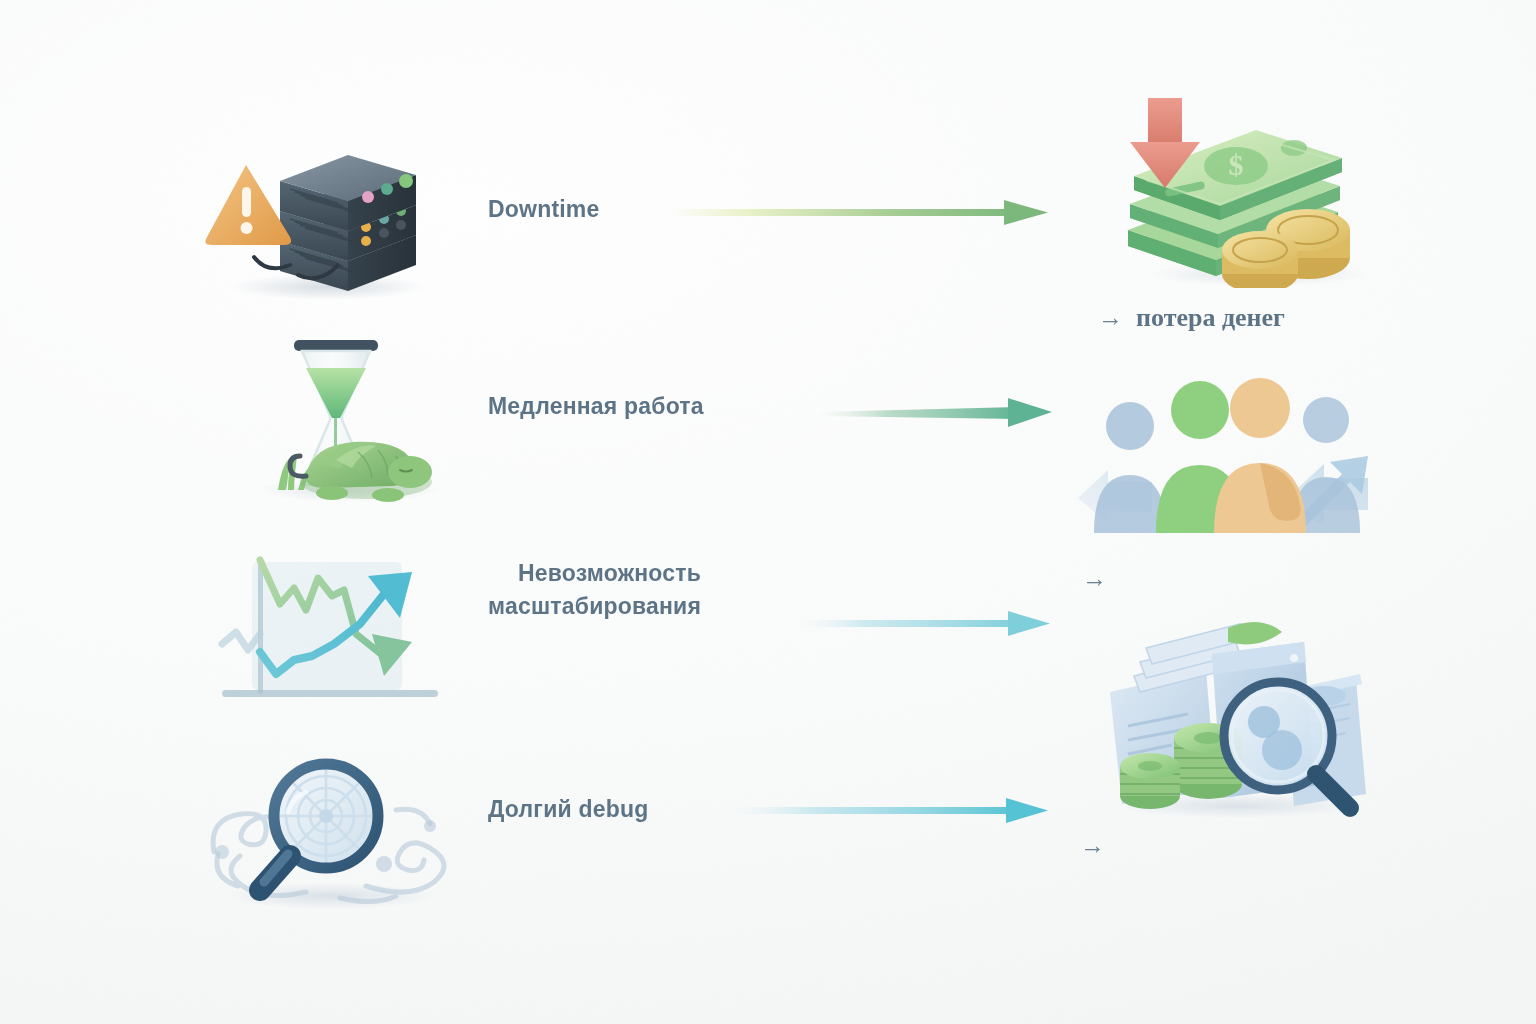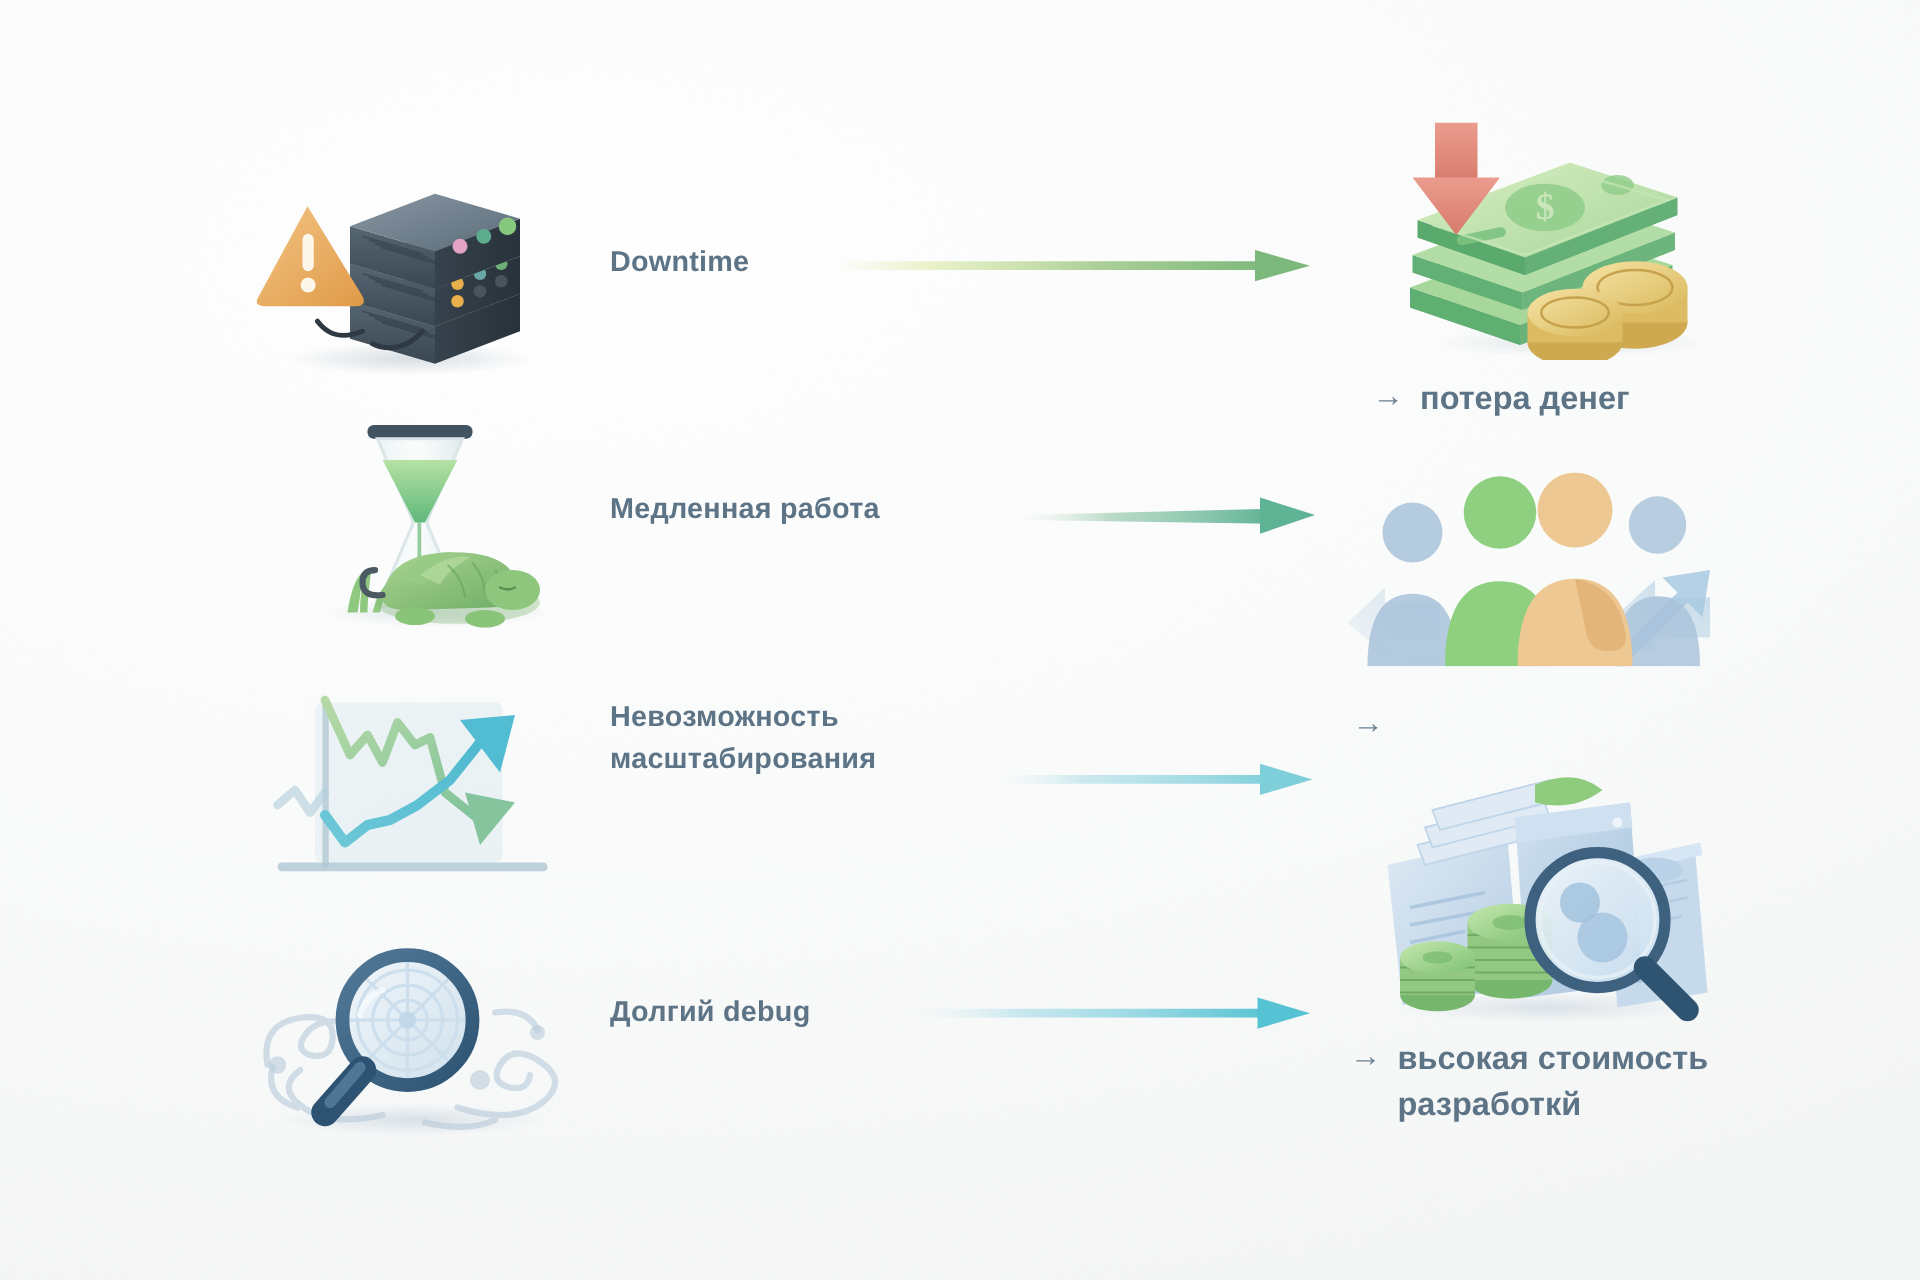--- a/index.html
+++ b/index.html
@@ -61,21 +61,21 @@
     align-items: flex-start;
     gap: 13px;
   }
   .effect .glyph {
     color: #6b8093;
     font-weight: normal;
     font-size: 25px;
     line-height: 1.42;
     flex: none;
   }
-  .effect .etext { white-space: pre-line; }
+  .effect .etext { white-space: pre-line; font-family: Liberation Serif, serif; }
 </style>
 </head>
 <body>
 
 <div id="canvas">
 
   <svg id="noise" width="1536" height="1024">
     <defs>
       <filter id="nz">
         <feTurbulence type="fractalNoise" baseFrequency="0.85" numOctaves="3" stitchTiles="stitch"></feTurbulence>
@@ -394,21 +394,21 @@
       <polyline points="14,106 28,94 40,112 52,96" fill="none" stroke="#b5cfdc" stroke-width="7" stroke-linejoin="round" stroke-linecap="round" opacity=".65"></polyline>
 
       <polyline points="52,22 72,66 86,50 98,72 110,40 124,58 136,52 148,96 178,120" fill="none" stroke="url(#downL)" stroke-width="7" stroke-linejoin="round" stroke-linecap="round"></polyline>
       <path d="M164 96 L204 104 L176 138 Z" fill="#85c49c"></path>
 
       <polyline points="52,114 68,136 86,122 104,118 126,106 152,86 176,56" fill="none" stroke="url(#upL)" stroke-width="8" stroke-linejoin="round" stroke-linecap="round"></polyline>
       <path d="M160 38 L204 34 L192 80 Z" fill="#52bcd2"></path>
     </svg>
   </div>
 
-  <div class="cause" style="left:488px; top:557px;">Невозможность
+  <div class="cause" style="left:488px; top:557px;text-align:right;">Невозможность
 масштабирования</div>
 
   <div class="arrow" style="left:800px; top:607px;">
     <svg width="252" height="34" viewBox="0 0 252 34">
       <defs>
         <linearGradient id="ar3" x1="0" y1="0" x2="1" y2="0">
           <stop offset="0" stop-color="#dff0f4" stop-opacity="0"></stop>
           <stop offset="0.3" stop-color="#b9e2ea" stop-opacity=".7"></stop>
           <stop offset="1" stop-color="#7fcfdb"></stop>
         </linearGradient>
@@ -571,17 +571,15 @@
           <stop offset="1" stop-color="#56c3d4"></stop>
         </linearGradient>
       </defs>
       <rect x="0" y="13" width="288" height="7" fill="url(#ar4)"></rect>
       <path d="M278 4 L320 16.5 L278 29 Z" fill="#56c3d4"></path>
     </svg>
   </div>
 
   <div class="effect" style="left:1080px; top:828px;">
     <span class="glyph">→</span>
-    <span class="etext">вьсокая стоимость
-разработкй</span>
   </div>
 
 </div>
 
 </body></html>

